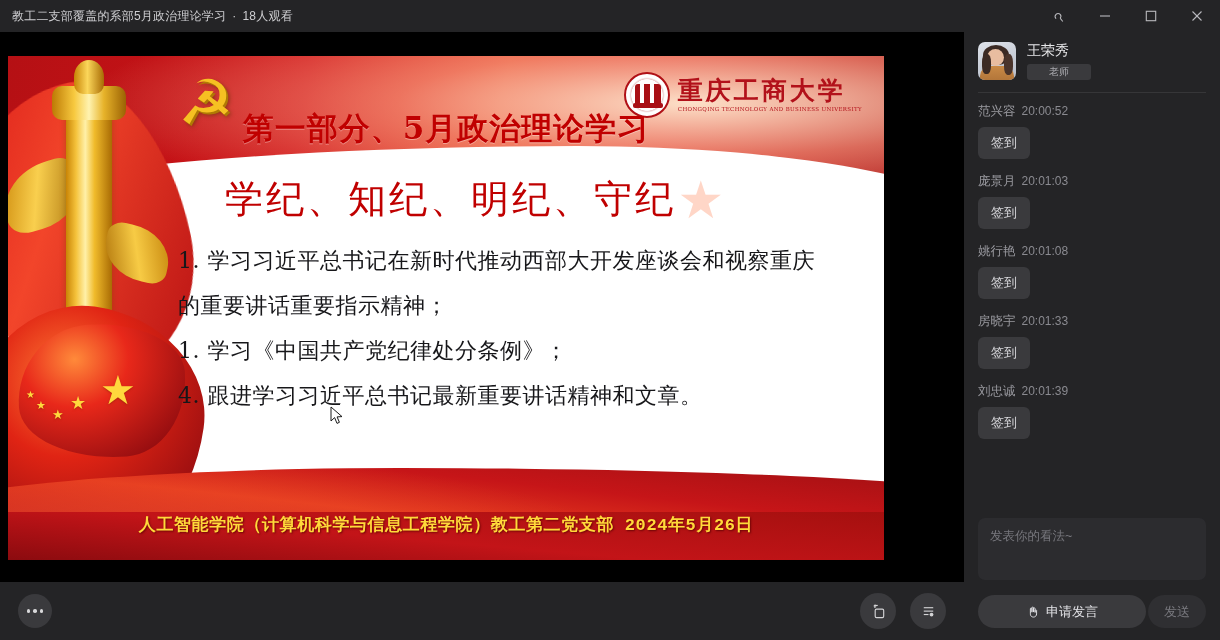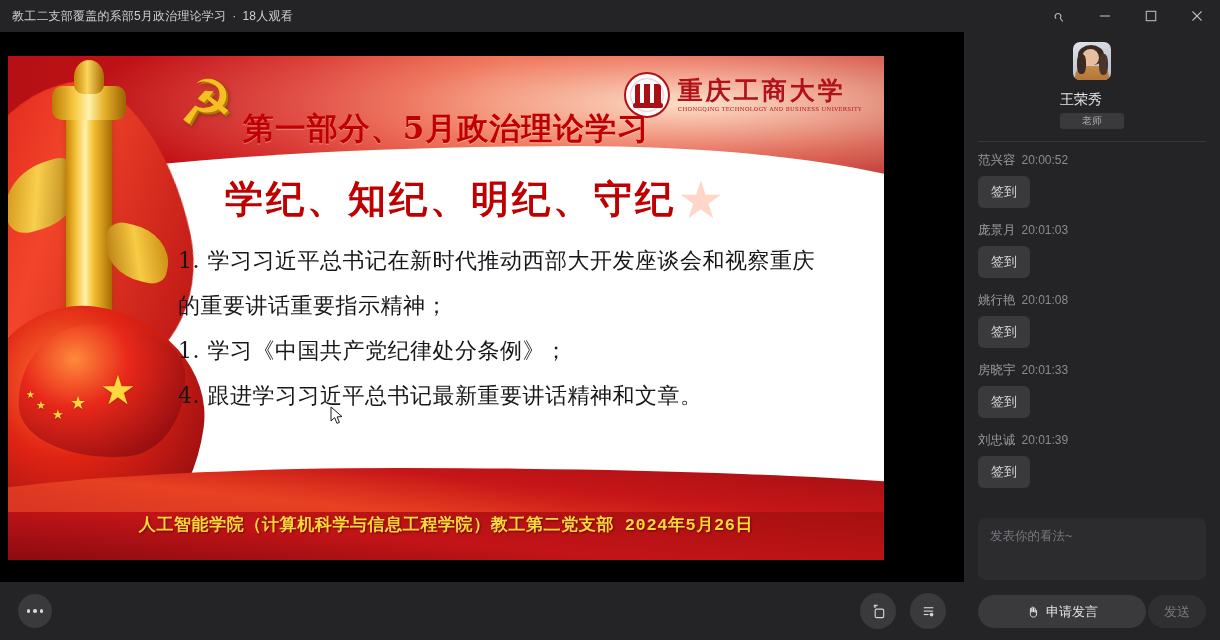--- a/index.html
+++ b/index.html
@@ -194,21 +194,21 @@
     text-align:center;
     font-size: 31px; font-weight: 700; color:#C00000;
     font-family:"DejaVu Serif", serif;
     letter-spacing: 1px;
     text-shadow: 0 1px 0 rgba(255,255,255,.35);
     z-index: 4;
   }
   .slide-subtitle {
     position:absolute; left:0; right:0; top: 118px;
     text-align:center;
-    font-size: 38px; font-weight: 700; color:#C00000;
+    font-size: 38px; font-weight: 400; color:#C00000;
     font-family:"DejaVu Serif", serif;
     letter-spacing: 3px;
     z-index: 4;
     padding-left: 9px;
   }
   .slide-list {
     position:absolute; left: 170px; right: 60px; top: 182px;
     z-index: 4;
     color:#17171a;
     font-family:"DejaVu Serif", serif;
@@ -253,21 +253,20 @@
   
   .sidebar {
     flex: 1; min-width: 0;
     background:#242426;
     display:flex; flex-direction:column;
     padding: 0 14px;
   }
   .presenter {
     display:flex; align-items:center; gap:11px;
     padding: 10px 0 12px 0;
-    flex-direction: column;
   }
   .avatar {
     width: 38px; height: 38px; border-radius: 7px;
     overflow:hidden; flex:0 0 38px;
     background: linear-gradient(160deg,#dfe3ea 0%, #c9ced8 48%, #b9bfca 100%);
     position:relative;
   }
   .avatar .face {
     position:absolute; left:9px; top:7px; width:17px; height:17px;
     border-radius:50%; background:#e8bda0;

